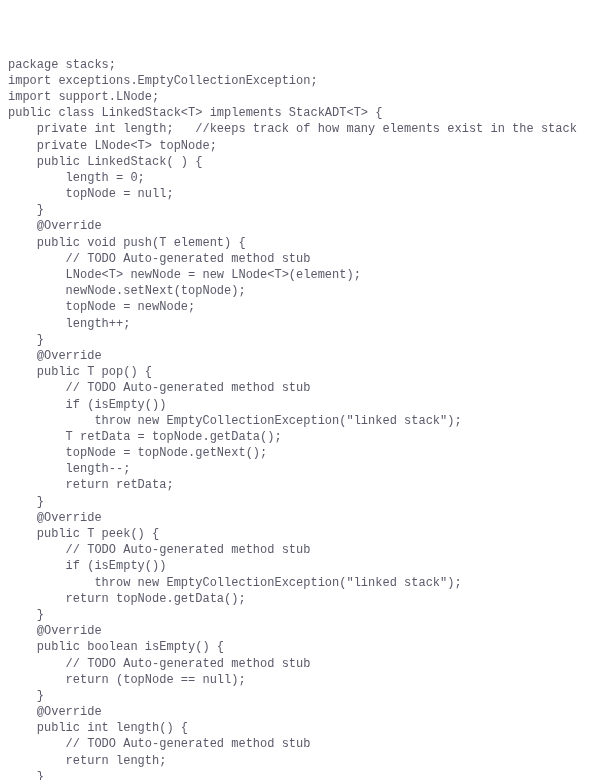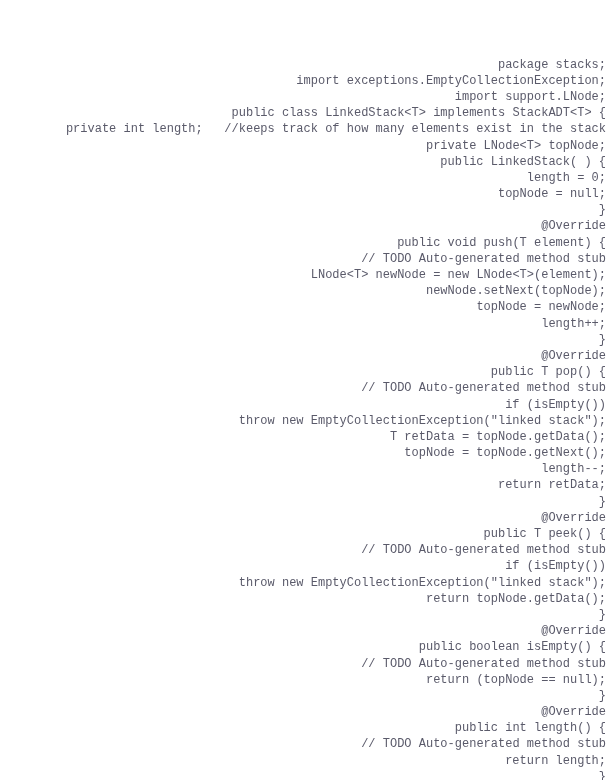--- a/index.html
+++ b/index.html
@@ -7,21 +7,20 @@
     padding: 8px;
     font-family: "Courier New", Courier, monospace;
     font-size: 12px;
     line-height: 1.35;
     color: #5a5a6a;
     background: #ffffff;
     white-space: pre;
   }
   .code-line {
     display: block;
-    text-align: right;
   }
 </style>
 </head>
 <body>
 
 
 <div id="code-container"><span class="code-line">package stacks;</span><span class="code-line"></span><span class="code-line">import exceptions.EmptyCollectionException;</span><span class="code-line">import support.LNode;</span><span class="code-line"></span><span class="code-line">public class LinkedStack&lt;T&gt; implements StackADT&lt;T&gt; {</span><span class="code-line"></span><span class="code-line">    private int length;   //keeps track of how many elements exist in the stack</span><span class="code-line">    private LNode&lt;T&gt; topNode;</span><span class="code-line"></span><span class="code-line">    public LinkedStack( ) {</span><span class="code-line">        length = 0;</span><span class="code-line">        topNode = null;</span><span class="code-line">    }</span><span class="code-line"></span><span class="code-line">    @Override</span><span class="code-line">    public void push(T element) {</span><span class="code-line">        // TODO Auto-generated method stub</span><span class="code-line"></span><span class="code-line">        LNode&lt;T&gt; newNode = new LNode&lt;T&gt;(element);</span><span class="code-line">        newNode.setNext(topNode);</span><span class="code-line">        topNode = newNode;</span><span class="code-line">        length++;</span><span class="code-line">    }</span><span class="code-line"></span><span class="code-line">    @Override</span><span class="code-line">    public T pop() {</span><span class="code-line">        // TODO Auto-generated method stub</span><span class="code-line">        if (isEmpty())</span><span class="code-line">            throw new EmptyCollectionException("linked stack");</span><span class="code-line"></span><span class="code-line">        T retData = topNode.getData();</span><span class="code-line">        topNode = topNode.getNext();</span><span class="code-line">        length--;</span><span class="code-line">        return retData;</span><span class="code-line">    }</span><span class="code-line"></span><span class="code-line">    @Override</span><span class="code-line">    public T peek() {</span><span class="code-line">        // TODO Auto-generated method stub</span><span class="code-line">        if (isEmpty())</span><span class="code-line">            throw new EmptyCollectionException("linked stack");</span><span class="code-line"></span><span class="code-line">        return topNode.getData();</span><span class="code-line"></span><span class="code-line">    }</span><span class="code-line"></span><span class="code-line">    @Override</span><span class="code-line">    public boolean isEmpty() {</span><span class="code-line">        // TODO Auto-generated method stub</span><span class="code-line">        return (topNode == null);</span><span class="code-line">    }</span><span class="code-line"></span><span class="code-line">    @Override</span><span class="code-line">    public int length() {</span><span class="code-line">        // TODO Auto-generated method stub</span><span class="code-line">        return length;</span><span class="code-line">    }</span></div>
 
 
 

